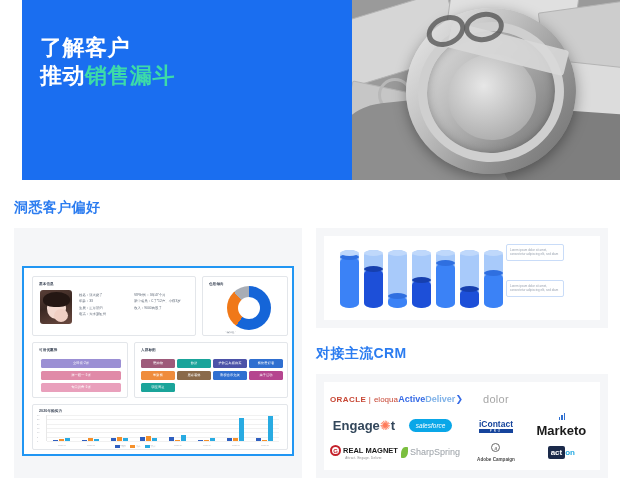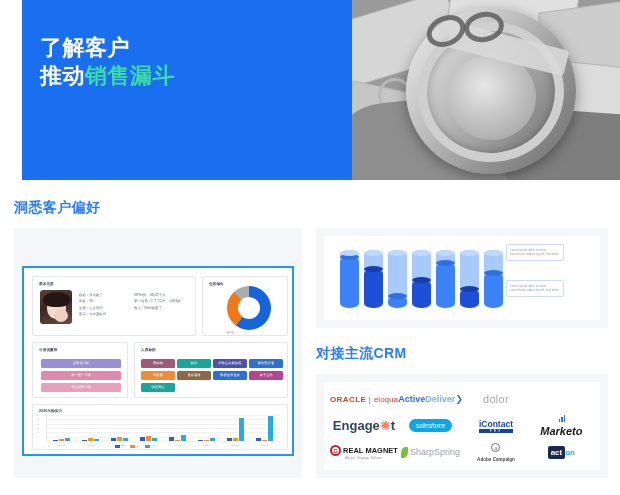--- a/index.html
+++ b/index.html
@@ -120,21 +120,21 @@
   .logo { font-size: 9px; text-align: center; white-space: nowrap; }
   .lg-oracle { color: #c74634; font-weight: bold; font-size: 8px; letter-spacing: .4px; }
   .lg-eloqua { color: #c74634; font-size: 8px; }
   .lg-ac-a { color: #356ae6; font-weight: bold; }
   .lg-ac-b { color: #7fb2e8; font-weight: bold; }
   .lg-pardot { color: #a6a6a6; font-size: 11px; letter-spacing: .3px; }
   .lg-hub { color: #33475b; font-weight: bold; font-size: 13px; }
   .lg-sf { background: #0aa7e8; color: #fff; border-radius: 9px; padding: 3px 7px; font-size: 6.5px;
            font-style: italic; }
   .lg-ic { color: #15449c; font-weight: bold; font-size: 8.5px; }
-  .lg-mk { color: #1a1a1a; font-weight: bold; font-style: italic; font-size: 11px; }
+  .lg-mk { color: #1a1a1a; font-weight: bold; font-size: 13px; }
   .lg-rm { color: #1a1a1a; font-weight: bold; font-size: 7.5px; }
   .lg-ss { color: #9aa0a6; font-size: 9px; }
   .lg-ad { color: #4a4a4a; font-size: 4.6px; font-weight: bold; }
   .lg-act { font-size: 8px; font-weight: bold; }
   .act-box { background: #1b2a4a; color: #fff; padding: 2px 3px; border-radius: 2px; }
   .act-on { color: #29abe2; }
   .mk-bars { display: inline-flex; align-items: flex-end; gap: 1px; height: 7px; margin-left: 1px;
              vertical-align: top; }
   .mk-bars i { width: 1.5px; background: #2f6fd0; display: block; }
   .rm-circle { display: inline-block; width: 11px; height: 11px; border-radius: 50%; border: 2px solid #c4212a;

